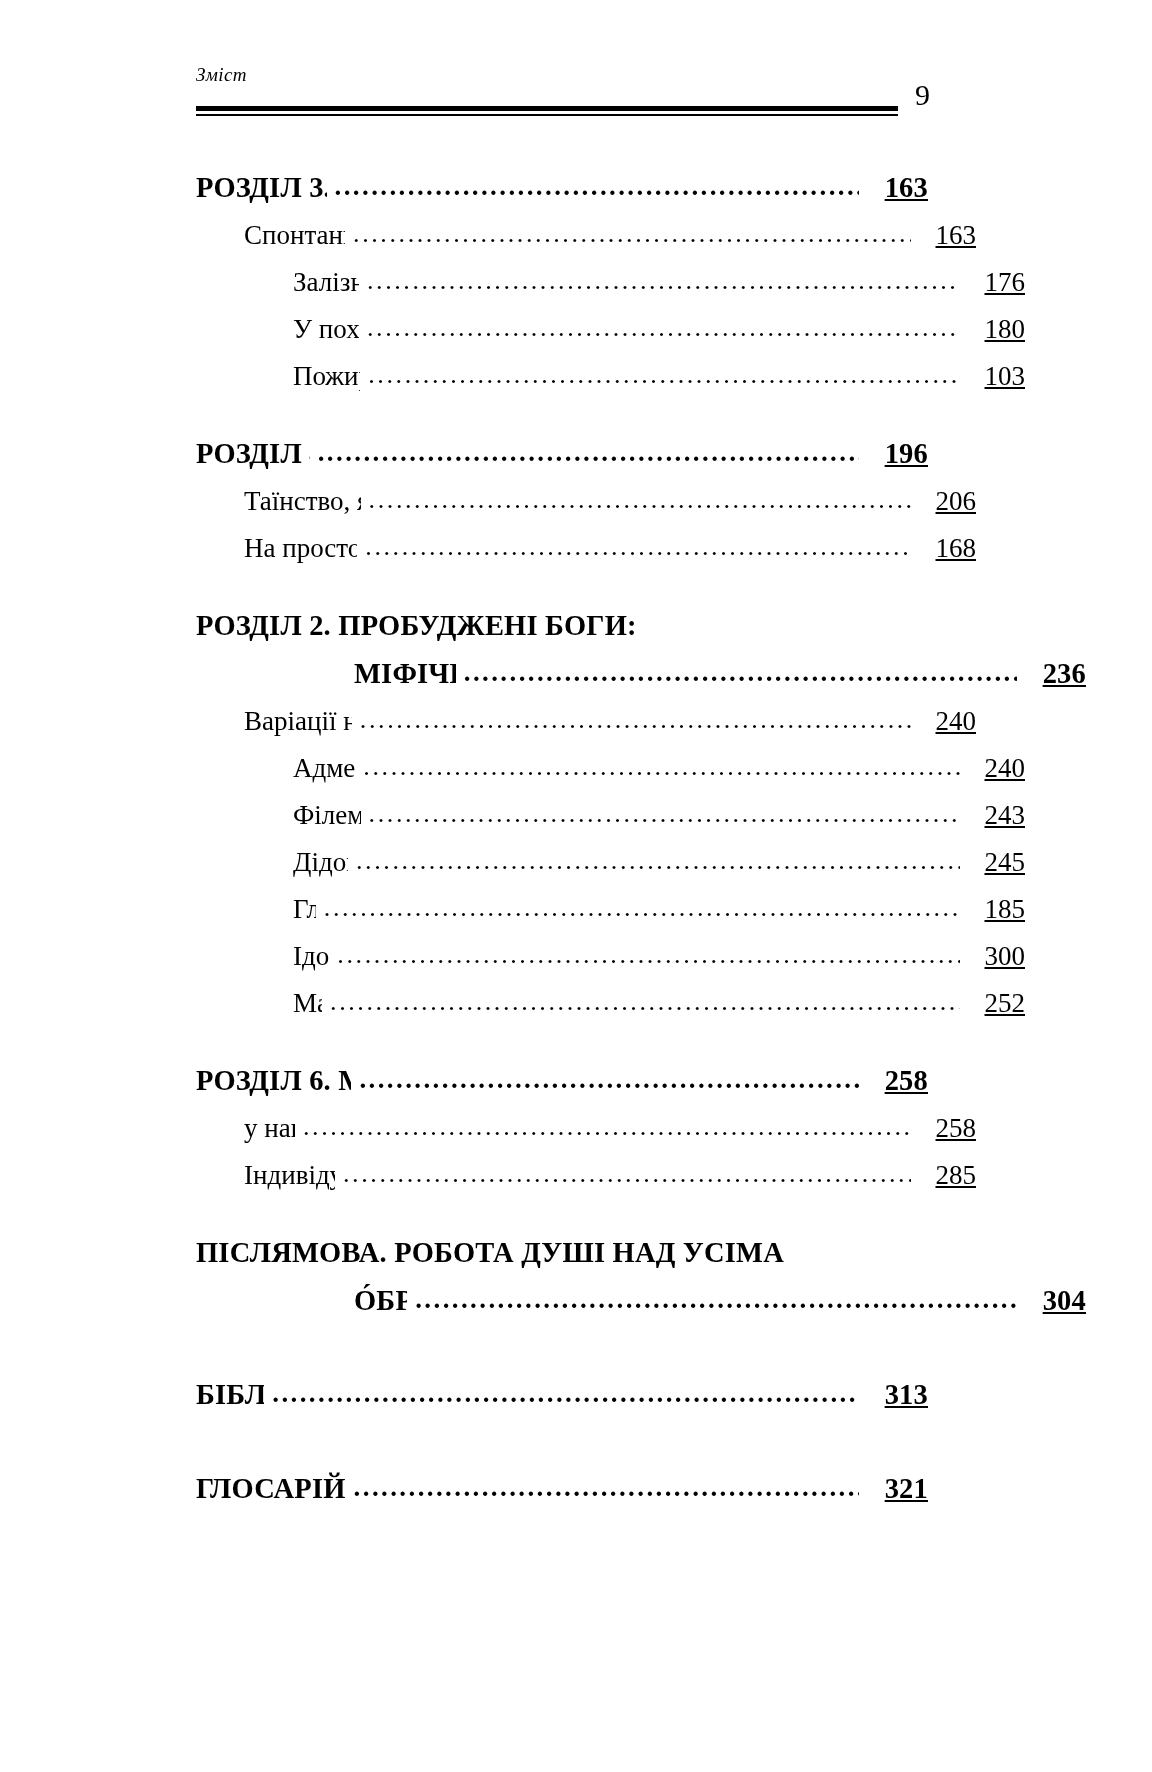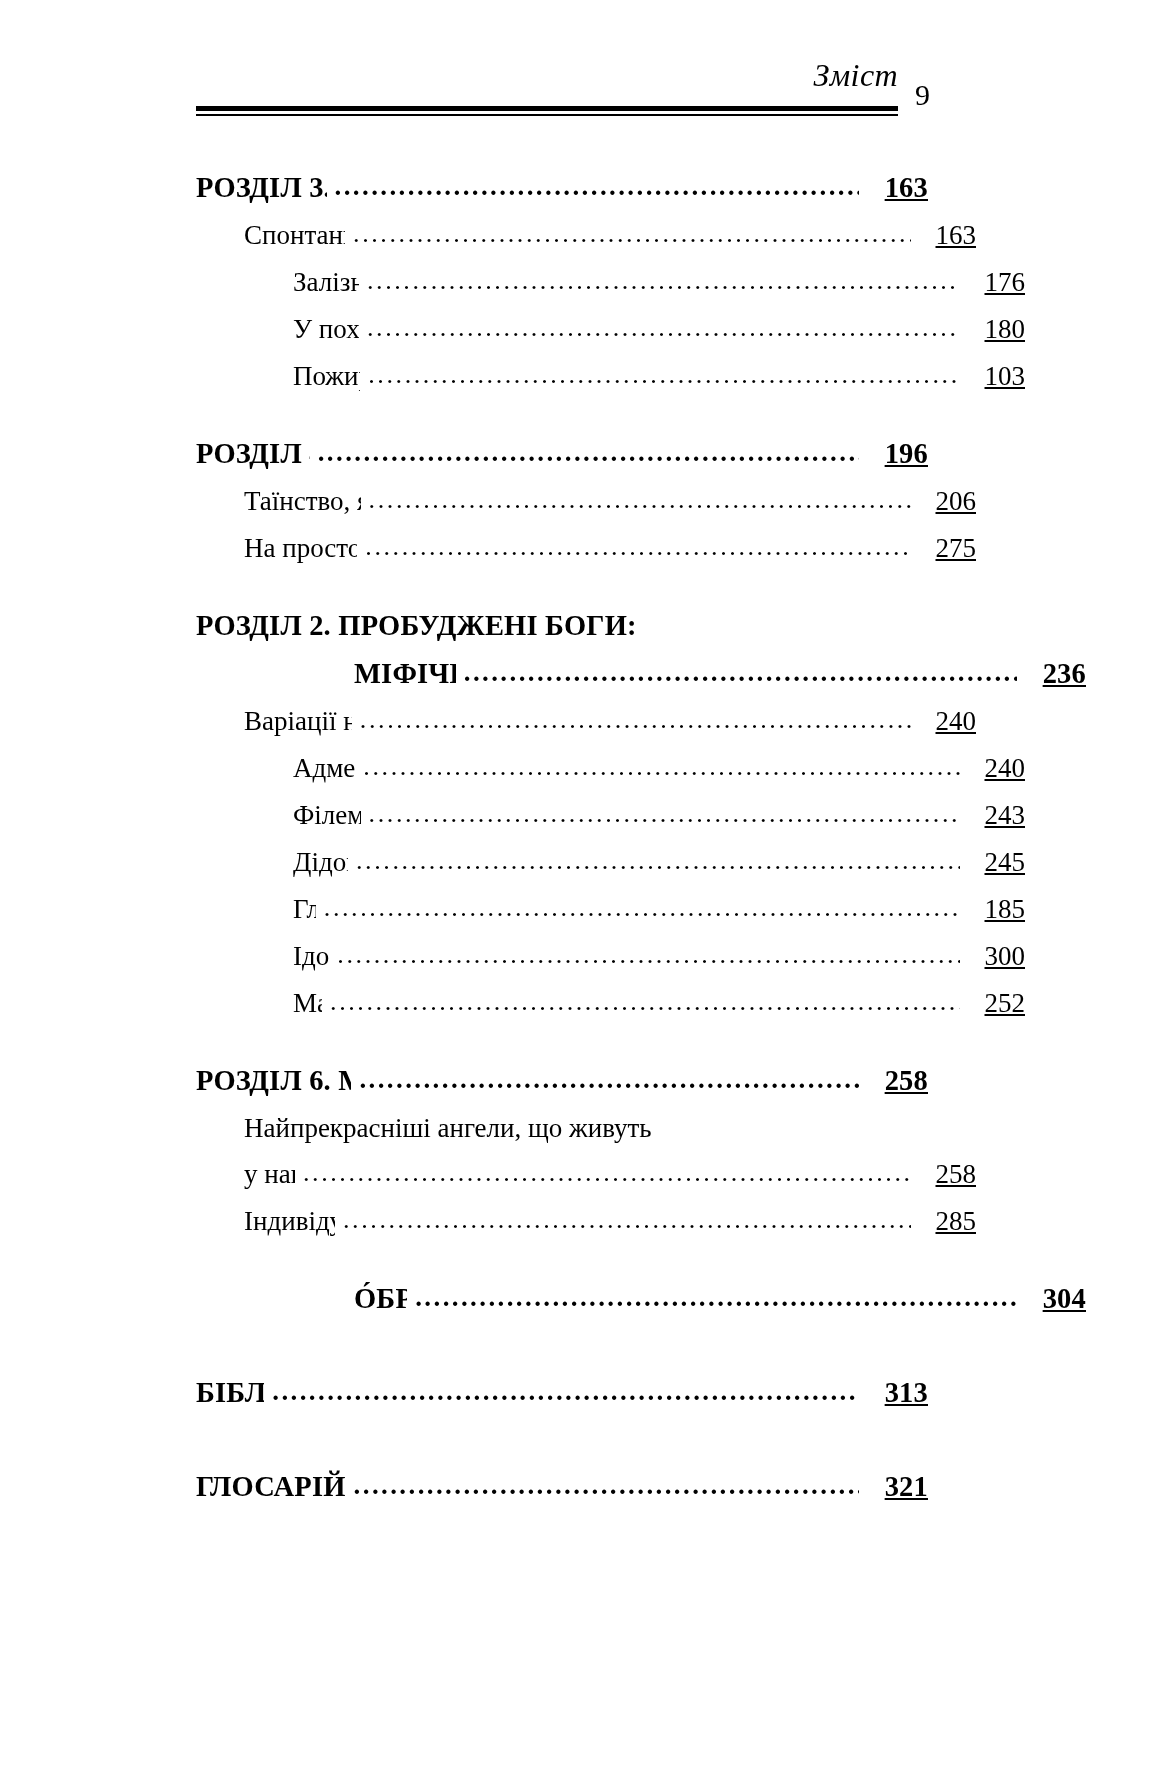--- a/index.html
+++ b/index.html
@@ -30,23 +30,23 @@
     left: 0;
     top: 58px;
     width: 1152px;
     height: 70px;
   }
   .running-title {
     position: absolute;
     left: 196px;
     top: 0;
     width: 702px;
-    text-align: right;
+    text-align: left;
     font-style: italic;
-    font-size: 32px;
+    font-size: 19px;
     line-height: 34px;
     letter-spacing: 0.4px;
   }
   .folio {
     position: absolute;
     left: 915px;
     top: 20px;
     width: 80px;
     text-align: left;
     font-size: 30px;
@@ -198,21 +198,21 @@
           <span class="num">196</span>
         </div>
         <div class="row lvl-1">
           <span class="label">Таїнство, яке ми називаємо Богом</span>
           <span class="leader">.......................................................................................................................................................................................................</span>
           <span class="num">206</span>
         </div>
         <div class="row lvl-1">
           <span class="label">На просторах космічного океану</span>
           <span class="leader">.......................................................................................................................................................................................................</span>
-          <span class="num">275</span>
+          <span class="num">168</span>
         </div>
       </div>
       <div class="group">
         <div class="row lvl-chapter nodots">
           <span class="label">РОЗДІЛ 2.  ПРОБУДЖЕНІ БОГИ:</span>
         </div>
         <div class="row lvl-chapter cont">
           <span class="label">МІФІЧНА ІНТЕРЛЮДІЯ</span>
           <span class="leader">.......................................................................................................................................................................................................</span>
           <span class="num">236</span>
@@ -252,35 +252,35 @@
           <span class="leader">.......................................................................................................................................................................................................</span>
           <span class="num">252</span>
         </div>
       </div>
       <div class="group">
         <div class="row lvl-chapter">
           <span class="label">РОЗДІЛ 6.  МІСТИЧНІ СТРУНИ ПАМ’ЯТІ</span>
           <span class="leader">.......................................................................................................................................................................................................</span>
           <span class="num">258</span>
         </div>
-        <div class="row lvl-1 nodots">
-          <span class="label">Найпрекрасніші ангели, що живуть</span>
-        </div>
         <div class="row lvl-1">
           <span class="label">у нашій душі</span>
           <span class="leader">.......................................................................................................................................................................................................</span>
           <span class="num">258</span>
         </div>
         <div class="row lvl-1">
           <span class="label">Індивідуація та взаємини</span>
           <span class="leader">.......................................................................................................................................................................................................</span>
           <span class="num">285</span>
         </div>
       </div>
       <div class="group">
+        <div class="row lvl-chapter nodots">
+          <span class="label">ПІСЛЯМОВА.  РОБОТА ДУШІ НАД УСІМА</span>
+        </div>
         <div class="row lvl-chapter cont">
           <span class="label">ÓБРАЗАМИ</span>
           <span class="leader">.......................................................................................................................................................................................................</span>
           <span class="num">304</span>
         </div>
       </div>
       <div class="group backmatter">
         <div class="row lvl-chapter">
           <span class="label">БІБЛІОГРАФІЯ</span>
           <span class="leader">.......................................................................................................................................................................................................</span>

